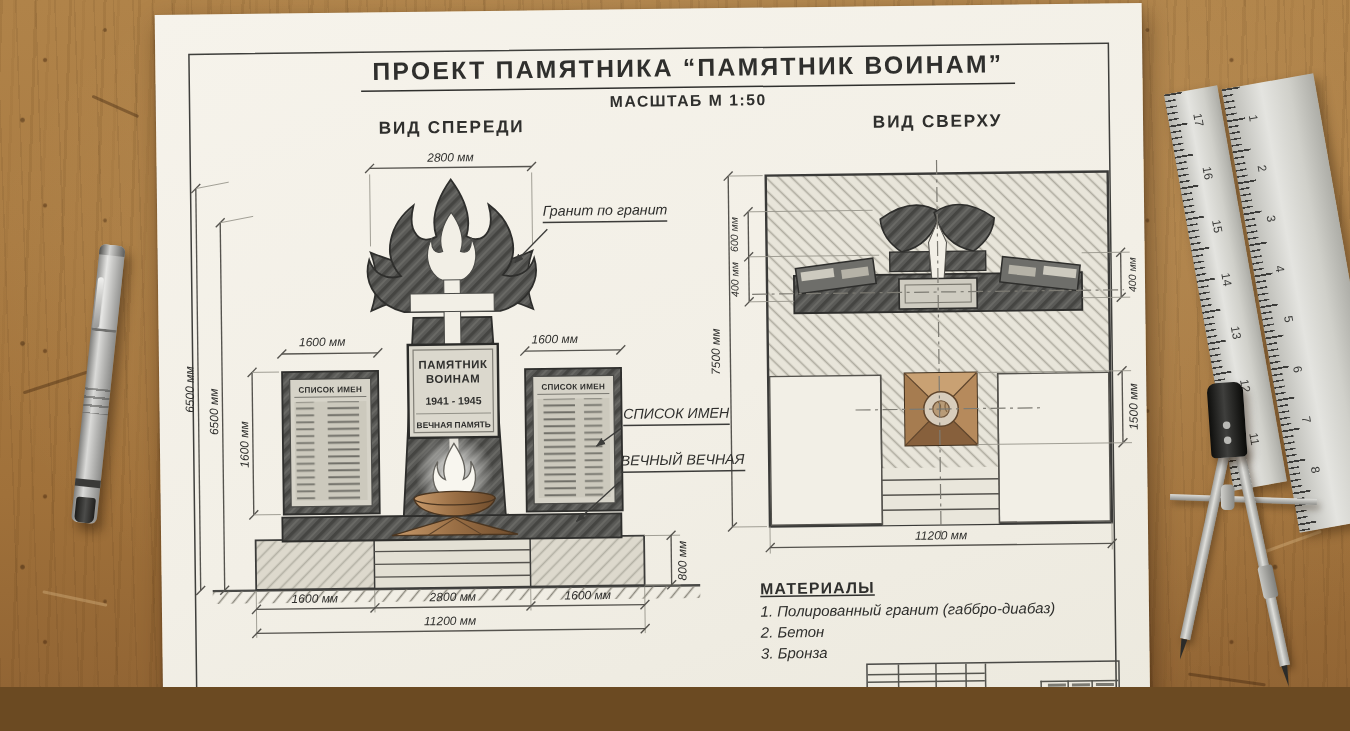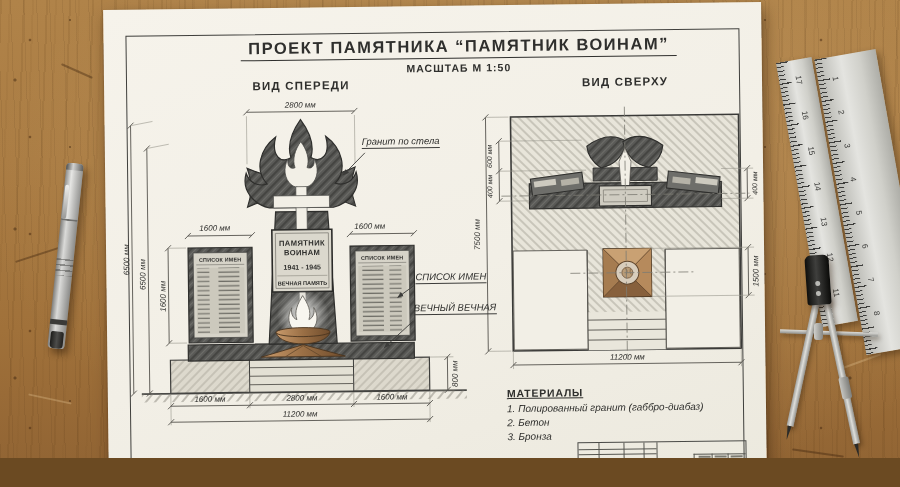--- a/index.html
+++ b/index.html
@@ -281,21 +281,21 @@
         <text class="dim" x="178" y="327" text-anchor="middle">11200 мм</text>
       </g>
 
       <g stroke="#3c3c3a" stroke-width="0.9" fill="none">
         <path d="M246,64 L224,86" marker-end="url(#arr)"></path>
         <path d="M294,197 L277,209" marker-end="url(#arr)"></path>
         <path d="M292,233 L263,259" marker-end="url(#arr)"></path>
       </g>
     </svg>
 
-    <div class="callout" style="left:257px;top:129px;">Гранит по стела</div>
+    <div class="callout" style="left:257px;top:129px;">Гранит по гранит</div>
     <div class="callout" style="left:309px;top:265px;">СПИСОК ИМЕН</div>
     <div class="callout" style="left:307px;top:296px;">ВЕЧНЫЙ ВЕЧНАЯ</div>
 
     <svg viewBox="0 0 300 280" style="position:absolute;left:364px;top:98px;width:300px;height:280px;">
       <defs>
         <pattern id="hatchP" width="6" height="6" patternTransform="rotate(-45)" patternUnits="userSpaceOnUse">
           <rect width="6" height="6" fill="#e8e5da"></rect>
           <line x1="1" y1="0" x2="1" y2="6" stroke="#aeab9f" stroke-width="1.1"></line>
         </pattern>
         <linearGradient id="bronzeG2" x1="0" y1="0" x2="1" y2="1">

